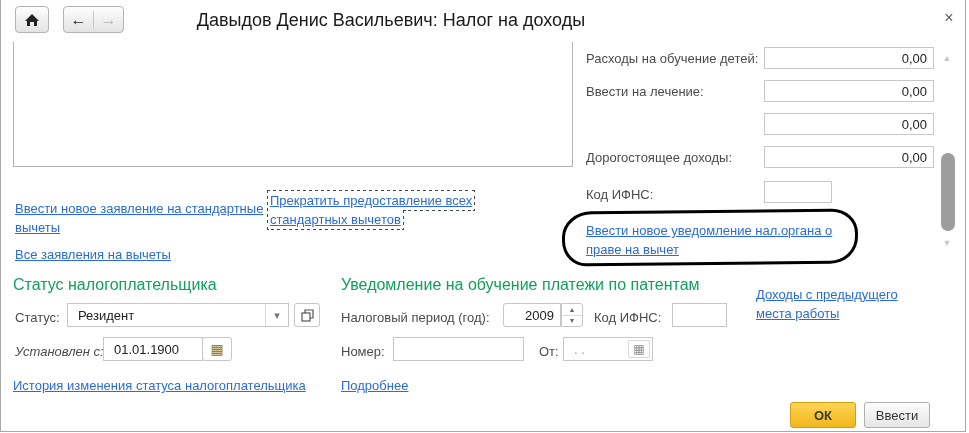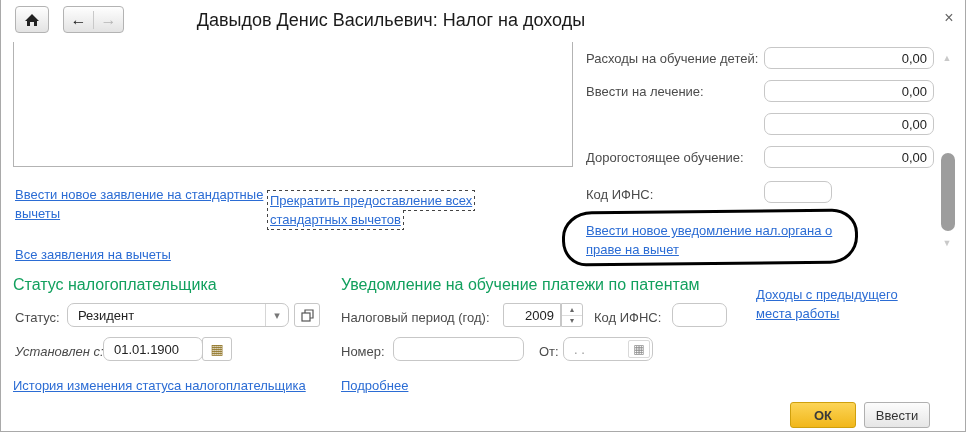--- a/index.html
+++ b/index.html
@@ -22,21 +22,21 @@
   .navgroup{position:absolute;left:62px;top:6px;width:61px;height:27px;display:flex;padding:0;}
   .navhalf{flex:1;display:flex;align-items:center;justify-content:center;font-size:16px;}
   .navhalf.back{color:#222;border-right:1px solid #c9c9c9;font-weight:bold;}
   .navhalf.fwd{color:#b5b5b5;}
   .title{position:absolute;left:120px;top:10px;width:540px;text-align:center;
     font-size:18px;color:#1b1b1b;white-space:nowrap;}
   .close-x{position:absolute;left:938px;top:8px;width:20px;height:20px;display:flex;
     align-items:center;justify-content:center;color:#666;font-size:16px;cursor:pointer;}
   
   .lbl{position:absolute;font-size:13px;color:var(--label-color);white-space:nowrap;}
-  .fld{position:absolute;border:1px solid var(--field-border);border-radius:7px;background:#fff;
+  .fld{position:absolute;border:1px solid var(--field-border);border-radius:0;background:#fff;
     font-size:13px;color:#222;display:flex;align-items:center;}
   .fld.num{justify-content:flex-end;padding-right:6px;}
   .fld.txt{justify-content:flex-start;padding-left:10px;}
   a.lnk{position:absolute;font-size:13px;color:var(--link-blue);text-decoration:underline;
     line-height:19px;cursor:pointer;}
   .hdr{position:absolute;font-size:16px;color:var(--accent-green);white-space:nowrap;}
   
   .listbox{position:absolute;left:12px;top:42px;width:560px;height:125px;background:#fff;
     border-left:1px solid #b3b3b3;border-right:1px solid #b3b3b3;border-bottom:1px solid #b3b3b3;}
   
@@ -101,30 +101,30 @@
   <div class="listbox"></div>
 
   <div class="lbl" style="left:585px;top:51px;">Расходы на обучение детей:</div>
   <div class="fld num" style="left:763px;top:47px;width:170px;height:22px;">0,00</div>
 
   <div class="lbl" style="left:585px;top:84px;">Ввести на лечение:</div>
   <div class="fld num" style="left:763px;top:80px;width:170px;height:22px;">0,00</div>
 
   <div class="fld num" style="left:763px;top:113px;width:170px;height:22px;">0,00</div>
 
-  <div class="lbl" style="left:585px;top:150px;">Дорогостоящее обучение:</div>
+  <div class="lbl" style="left:585px;top:150px;">Дорогостоящее доходы:</div>
   <div class="fld num" style="left:763px;top:146px;width:170px;height:22px;">0,00</div>
 
   <div class="lbl" style="left:585px;top:187px;">Код ИФНС:</div>
   <div class="fld txt" style="left:763px;top:181px;width:68px;height:22px;"></div>
 
   <div class="annotation"></div>
   <a class="lnk" style="left:585px;top:221px;width:270px;">Ввести новое уведомление нал.органа о праве на вычет</a>
 
-  <a class="lnk" style="left:14px;top:185px;width:262px;">Ввести новое заявление на стандартные вычеты</a>
+  <a class="lnk" style="left:14px;top:199px;width:262px;">Ввести новое заявление на стандартные вычеты</a>
   <a class="lnk" style="left:269px;top:191px;width:240px;"><span class="focus-dotted">Прекратить предоставление всех стандартных вычетов</span></a>
   <a class="lnk" style="left:14px;top:245px;">Все заявления на вычеты</a>
 
   <div class="hdr" style="left:12px;top:276px;">Статус налогоплательщика</div>
 
   <div class="lbl" style="left:14px;top:310px;">Статус:</div>
   <div class="fld txt" style="left:66px;top:303px;width:222px;height:24px;">
     <span>Резидент</span>
     <span class="combo-arrow">
         <span>▾</span>

